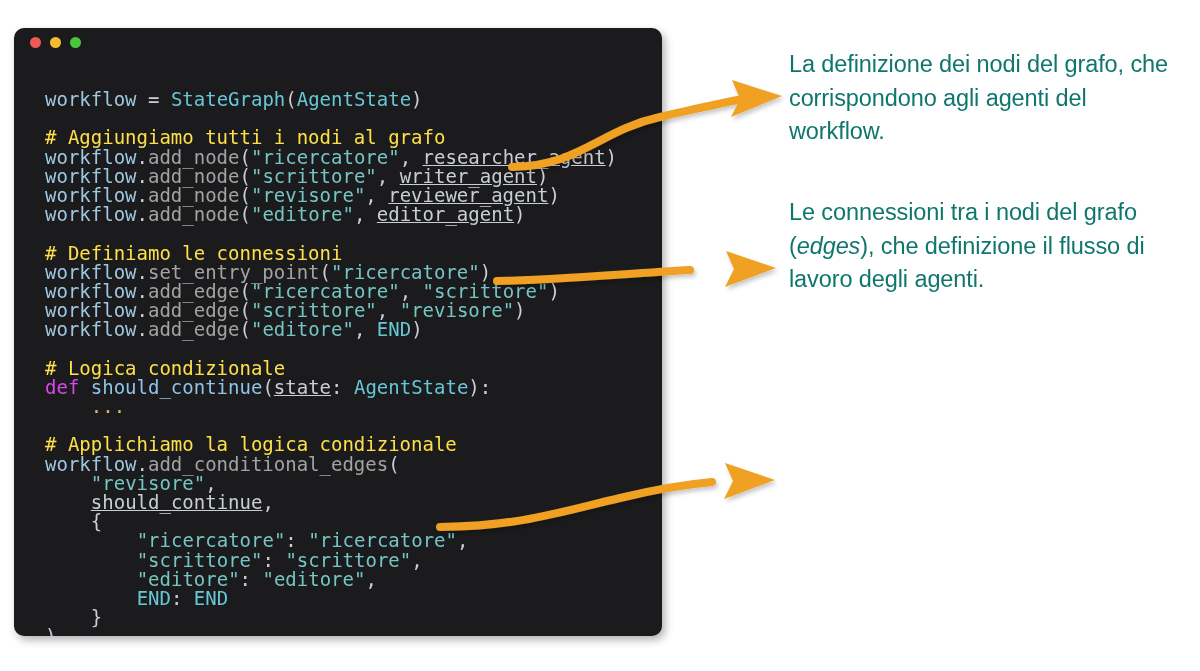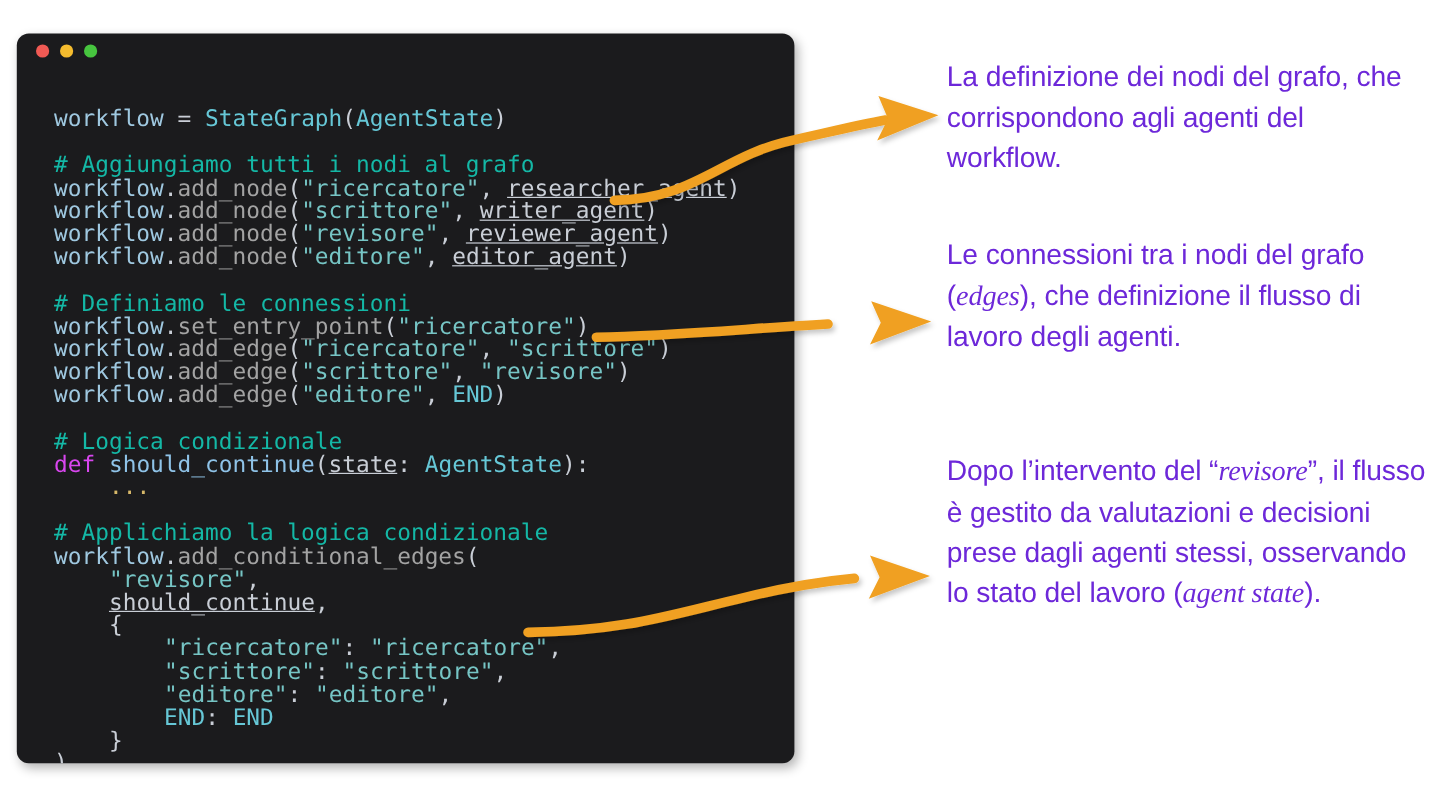--- a/index.html
+++ b/index.html
@@ -61,41 +61,41 @@
     right: 4px;
     font-family: "DejaVu Sans Mono", monospace;
     font-size: 19px;
     line-height: 19.2px;
     white-space: pre;
     letter-spacing: 0px;
   }
   .ln { display: block; height: 19.2px; }
 
   
-  .t-com  { color: #14b8a6; }            
+  .t-com  { color: #fde047; }            
   .t-var  { color: #9fc8e0; }            
   .t-fn   { color: #a3a3a3; }            
   .t-cls  { color: #66c7d6; }            
   .t-str  { color: #76c5c5; }            
   .t-kw   { color: #d946ef; }            
   .t-def  { color: #8fc3e8; }            
   .t-plain{ color: #c9ced6; text-decoration: underline; }            
   .t-op   { color: #c9ced6; }
   .t-dots { color: #d8b96a; }
 
   
   .note {
     position: absolute;
-    color: #6d28d9;
+    color: #0f766e;
     font-family: "Liberation Sans", sans-serif;
     font-size: 23.5px;
     line-height: 33.5px;
     letter-spacing: -0.1px;
   }
-  .note i { font-style: italic; font-family: Liberation Serif, serif; }
+  .note i { font-style: italic; }
   #note-1 { left: 789px; top: 48px;  width: 392px; }
   #note-2 { left: 789px; top: 196px; width: 392px; }
   #note-3 { left: 789px; top: 376px; width: 400px; }
 
   
   #arrows {
     position: absolute;
     left: 0; top: 0;
     width: 1200px;
     height: 671px;
@@ -113,21 +113,20 @@
       <span class="dot dot-red" style="background: rgb(241, 90, 84);"></span>
       <span class="dot dot-yellow" style="background: rgb(245, 188, 46);"></span>
       <span class="dot dot-green" style="background: rgb(71, 197, 63);"></span>
     </div>
 
     <div id="code-body"><span class="ln"><span class="t-var">workflow</span><span class="t-op"> </span><span class="t-op">=</span><span class="t-op"> </span><span class="t-cls">StateGraph</span><span class="t-op">(</span><span class="t-cls">AgentState</span><span class="t-op">)</span></span><span class="ln">&nbsp;</span><span class="ln"><span class="t-com"># Aggiungiamo tutti i nodi al grafo</span></span><span class="ln"><span class="t-var">workflow</span><span class="t-op">.</span><span class="t-fn">add_node</span><span class="t-op">(</span><span class="t-str">"ricercatore"</span><span class="t-op">,</span><span class="t-op"> </span><span class="t-plain">researcher_agent</span><span class="t-op">)</span></span><span class="ln"><span class="t-var">workflow</span><span class="t-op">.</span><span class="t-fn">add_node</span><span class="t-op">(</span><span class="t-str">"scrittore"</span><span class="t-op">,</span><span class="t-op"> </span><span class="t-plain">writer_agent</span><span class="t-op">)</span></span><span class="ln"><span class="t-var">workflow</span><span class="t-op">.</span><span class="t-fn">add_node</span><span class="t-op">(</span><span class="t-str">"revisore"</span><span class="t-op">,</span><span class="t-op"> </span><span class="t-plain">reviewer_agent</span><span class="t-op">)</span></span><span class="ln"><span class="t-var">workflow</span><span class="t-op">.</span><span class="t-fn">add_node</span><span class="t-op">(</span><span class="t-str">"editore"</span><span class="t-op">,</span><span class="t-op"> </span><span class="t-plain">editor_agent</span><span class="t-op">)</span></span><span class="ln">&nbsp;</span><span class="ln"><span class="t-com"># Definiamo le connessioni</span></span><span class="ln"><span class="t-var">workflow</span><span class="t-op">.</span><span class="t-fn">set_entry_point</span><span class="t-op">(</span><span class="t-str">"ricercatore"</span><span class="t-op">)</span></span><span class="ln"><span class="t-var">workflow</span><span class="t-op">.</span><span class="t-fn">add_edge</span><span class="t-op">(</span><span class="t-str">"ricercatore"</span><span class="t-op">,</span><span class="t-op"> </span><span class="t-str">"scrittore"</span><span class="t-op">)</span></span><span class="ln"><span class="t-var">workflow</span><span class="t-op">.</span><span class="t-fn">add_edge</span><span class="t-op">(</span><span class="t-str">"scrittore"</span><span class="t-op">,</span><span class="t-op"> </span><span class="t-str">"revisore"</span><span class="t-op">)</span></span><span class="ln"><span class="t-var">workflow</span><span class="t-op">.</span><span class="t-fn">add_edge</span><span class="t-op">(</span><span class="t-str">"editore"</span><span class="t-op">,</span><span class="t-op"> </span><span class="t-cls">END</span><span class="t-op">)</span></span><span class="ln">&nbsp;</span><span class="ln"><span class="t-com"># Logica condizionale</span></span><span class="ln"><span class="t-kw">def</span><span class="t-op"> </span><span class="t-def">should_continue</span><span class="t-op">(</span><span class="t-plain">state</span><span class="t-op">:</span><span class="t-op"> </span><span class="t-cls">AgentState</span><span class="t-op">)</span><span class="t-op">:</span></span><span class="ln"><span class="t-op"> </span><span class="t-op"> </span><span class="t-op"> </span><span class="t-op"> </span><span class="t-dots">...</span></span><span class="ln">&nbsp;</span><span class="ln"><span class="t-com"># Applichiamo la logica condizionale</span></span><span class="ln"><span class="t-var">workflow</span><span class="t-op">.</span><span class="t-fn">add_conditional_edges</span><span class="t-op">(</span></span><span class="ln"><span class="t-op"> </span><span class="t-op"> </span><span class="t-op"> </span><span class="t-op"> </span><span class="t-str">"revisore"</span><span class="t-op">,</span></span><span class="ln"><span class="t-op"> </span><span class="t-op"> </span><span class="t-op"> </span><span class="t-op"> </span><span class="t-plain">should_continue</span><span class="t-op">,</span></span><span class="ln"><span class="t-op"> </span><span class="t-op"> </span><span class="t-op"> </span><span class="t-op"> </span><span class="t-op">{</span></span><span class="ln"><span class="t-op"> </span><span class="t-op"> </span><span class="t-op"> </span><span class="t-op"> </span><span class="t-op"> </span><span class="t-op"> </span><span class="t-op"> </span><span class="t-op"> </span><span class="t-str">"ricercatore"</span><span class="t-op">:</span><span class="t-op"> </span><span class="t-str">"ricercatore"</span><span class="t-op">,</span></span><span class="ln"><span class="t-op"> </span><span class="t-op"> </span><span class="t-op"> </span><span class="t-op"> </span><span class="t-op"> </span><span class="t-op"> </span><span class="t-op"> </span><span class="t-op"> </span><span class="t-str">"scrittore"</span><span class="t-op">:</span><span class="t-op"> </span><span class="t-str">"scrittore"</span><span class="t-op">,</span></span><span class="ln"><span class="t-op"> </span><span class="t-op"> </span><span class="t-op"> </span><span class="t-op"> </span><span class="t-op"> </span><span class="t-op"> </span><span class="t-op"> </span><span class="t-op"> </span><span class="t-str">"editore"</span><span class="t-op">:</span><span class="t-op"> </span><span class="t-str">"editore"</span><span class="t-op">,</span></span><span class="ln"><span class="t-op"> </span><span class="t-op"> </span><span class="t-op"> </span><span class="t-op"> </span><span class="t-op"> </span><span class="t-op"> </span><span class="t-op"> </span><span class="t-op"> </span><span class="t-cls">END</span><span class="t-op">:</span><span class="t-op"> </span><span class="t-cls">END</span></span><span class="ln"><span class="t-op"> </span><span class="t-op"> </span><span class="t-op"> </span><span class="t-op"> </span><span class="t-op">}</span></span><span class="ln"><span class="t-op">)</span></span></div>
   </div>
 
   <div class="note" id="note-1"><span>La definizione dei nodi del grafo, che corrispondono agli agenti del workflow.</span></div>
   <div class="note" id="note-2"><span>Le connessioni tra i nodi del grafo (</span><i>edges</i><span>), che definizione il flusso di lavoro degli agenti.</span></div>
-  <div class="note" id="note-3"><span>Dopo l’intervento del “</span><i>revisore</i><span>”, il flusso è gestito da valutazioni e decisioni prese dagli agenti stessi, osservando lo stato del lavoro (</span><i>agent state</i><span>).</span></div>
 
   <svg id="arrows" viewBox="0 0 1200 671" width="1200" height="671">
     <defs>
       <filter id="arrowshadow" x="-20%" y="-60%" width="150%" height="250%">
         <feDropShadow dx="2" dy="3" stdDeviation="2.2" flood-color="#000000" flood-opacity="0.22"></feDropShadow>
       </filter>
     </defs>
 
     <g id="arrow-1" filter="url(#arrowshadow)">
       <path d="M 512,167 C 580,166 600,130 660,117 C 700,108 716,104 738,100" fill="none" stroke="#f0a020" stroke-width="8" stroke-linecap="round"></path>

